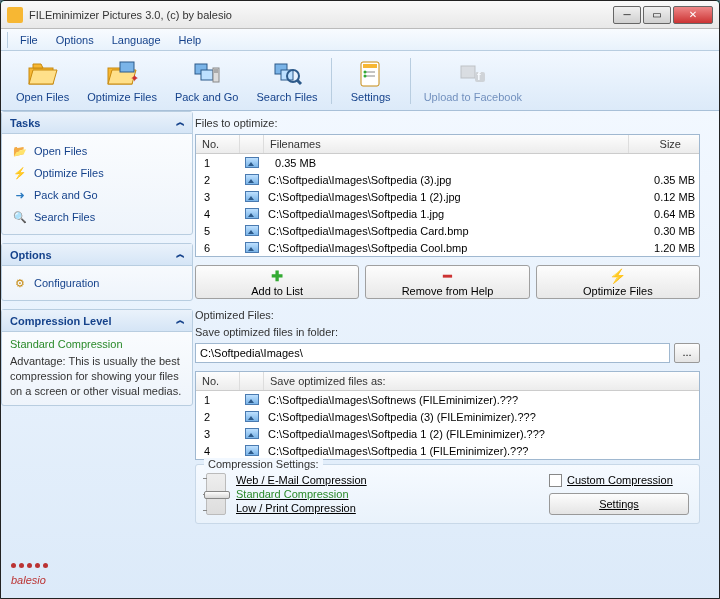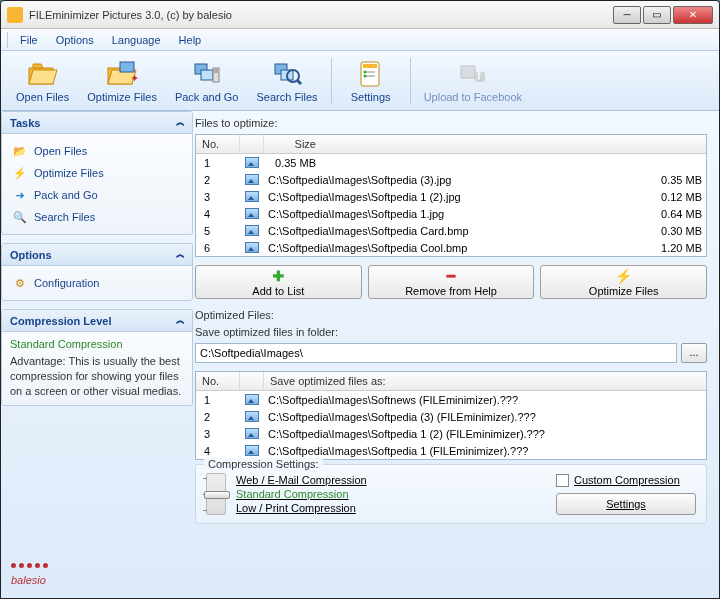--- a/index.html
+++ b/index.html
@@ -27,21 +27,21 @@
 .panel-hd { height: 22px; background: linear-gradient(#eaf2fb,#d5e5f6); border-bottom: 1px solid #b8cde0; display:flex; align-items:center; padding: 0 8px; font-weight: bold; color: #15428b; cursor:pointer; }
 .panel-hd .chev { margin-left: auto; color:#15428b; font-size:9px; letter-spacing:-1px; }
 .panel-body { padding: 6px 8px; }
 .task { display: flex; align-items: center; gap: 6px; padding: 3px 2px; color: #15428b; cursor: pointer; }
 .sicon { width:16px; height:16px; display:inline-flex; align-items:center; justify-content:center; }
 .comp-title { color: #2a8a2a; margin-bottom: 4px; }
 .comp-adv { color: #333; line-height: 1.35; }
 .logo { margin-top: auto; padding: 6px 10px 10px; color:#b33; font-size:16px; font-style:italic; }
 .logo .dot-row { display:flex; gap:3px; margin-bottom:2px;}
 .logo .dot { width:5px; height:5px; background:#b33; border-radius:50%; }
-.main { flex: 1; padding: 6px 12px 6px 2px; display: flex; flex-direction: column; gap: 4px; overflow:hidden; }
+.main { flex: 1; padding: 6px 19px 6px 2px; display: flex; flex-direction: column; gap: 4px; overflow:hidden; }
 .flabel { color: #333; margin-bottom:1px; }
 .listbox { background: #fff; border: 1px solid #a0b8d0; }
 .lh { display: flex; background: linear-gradient(#fdfdfd,#ececec); border-bottom: 1px solid #ccc; }
 .lh div { padding: 3px 6px; border-right: 1px solid #ddd; color:#333; }
 .lh .c-no { width: 44px; }
 .lh .c-ic { width: 24px; }
 .lh .c-fn { flex:1; }
 .lh .c-sz { width: 70px; text-align:right; border-right:none; padding-right:18px; }
 .rows { max-height: 102px; overflow-y: scroll; }
 .rows2 { max-height: 70px; overflow-y: scroll; }
@@ -227,20 +227,21 @@
         <span>balesio</span>
       </div>
     </div>
 
     <div class="main">
       <div class="flabel">Files to optimize:</div>
       <div class="listbox">
         <div class="lh">
           <div class="c-no">No.</div>
           <div class="c-ic"></div>
+          <div class="c-fn">Filenames</div>
           <div class="c-sz">Size</div>
         </div>
         <div class="rows" id="file-rows">
             <div class="row">
               <div class="c-no">1</div>
               <div class="c-ic">
                 <div class="pic-icon"></div>
               </div>
               <div class="c-sz">0.35 MB</div>
             </div>

